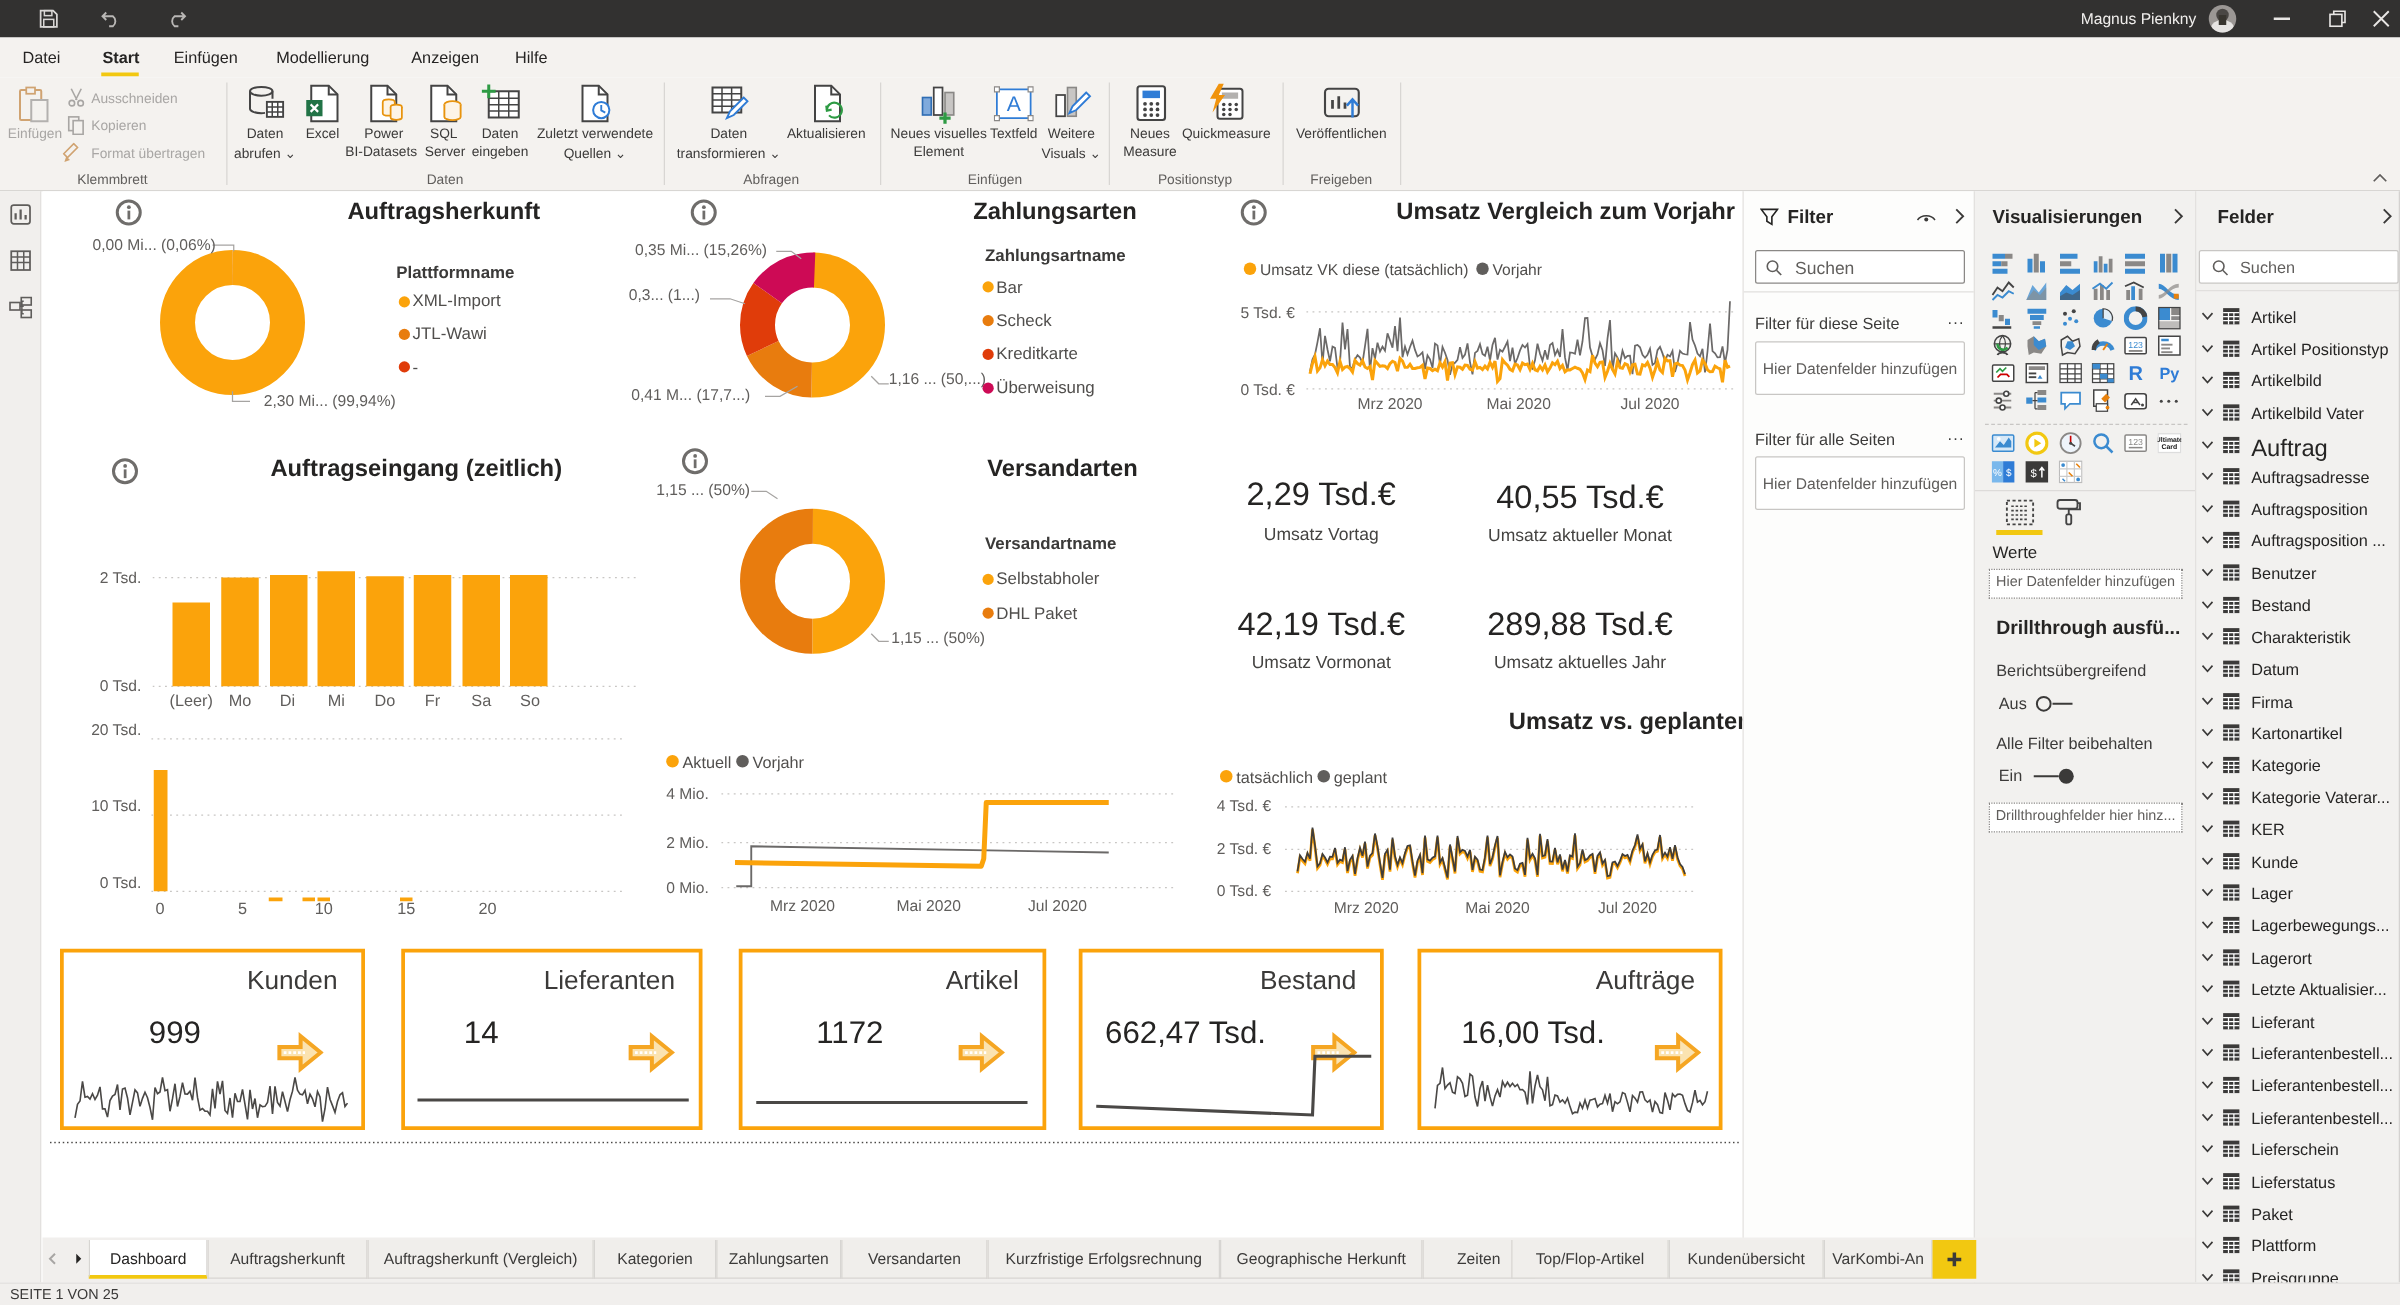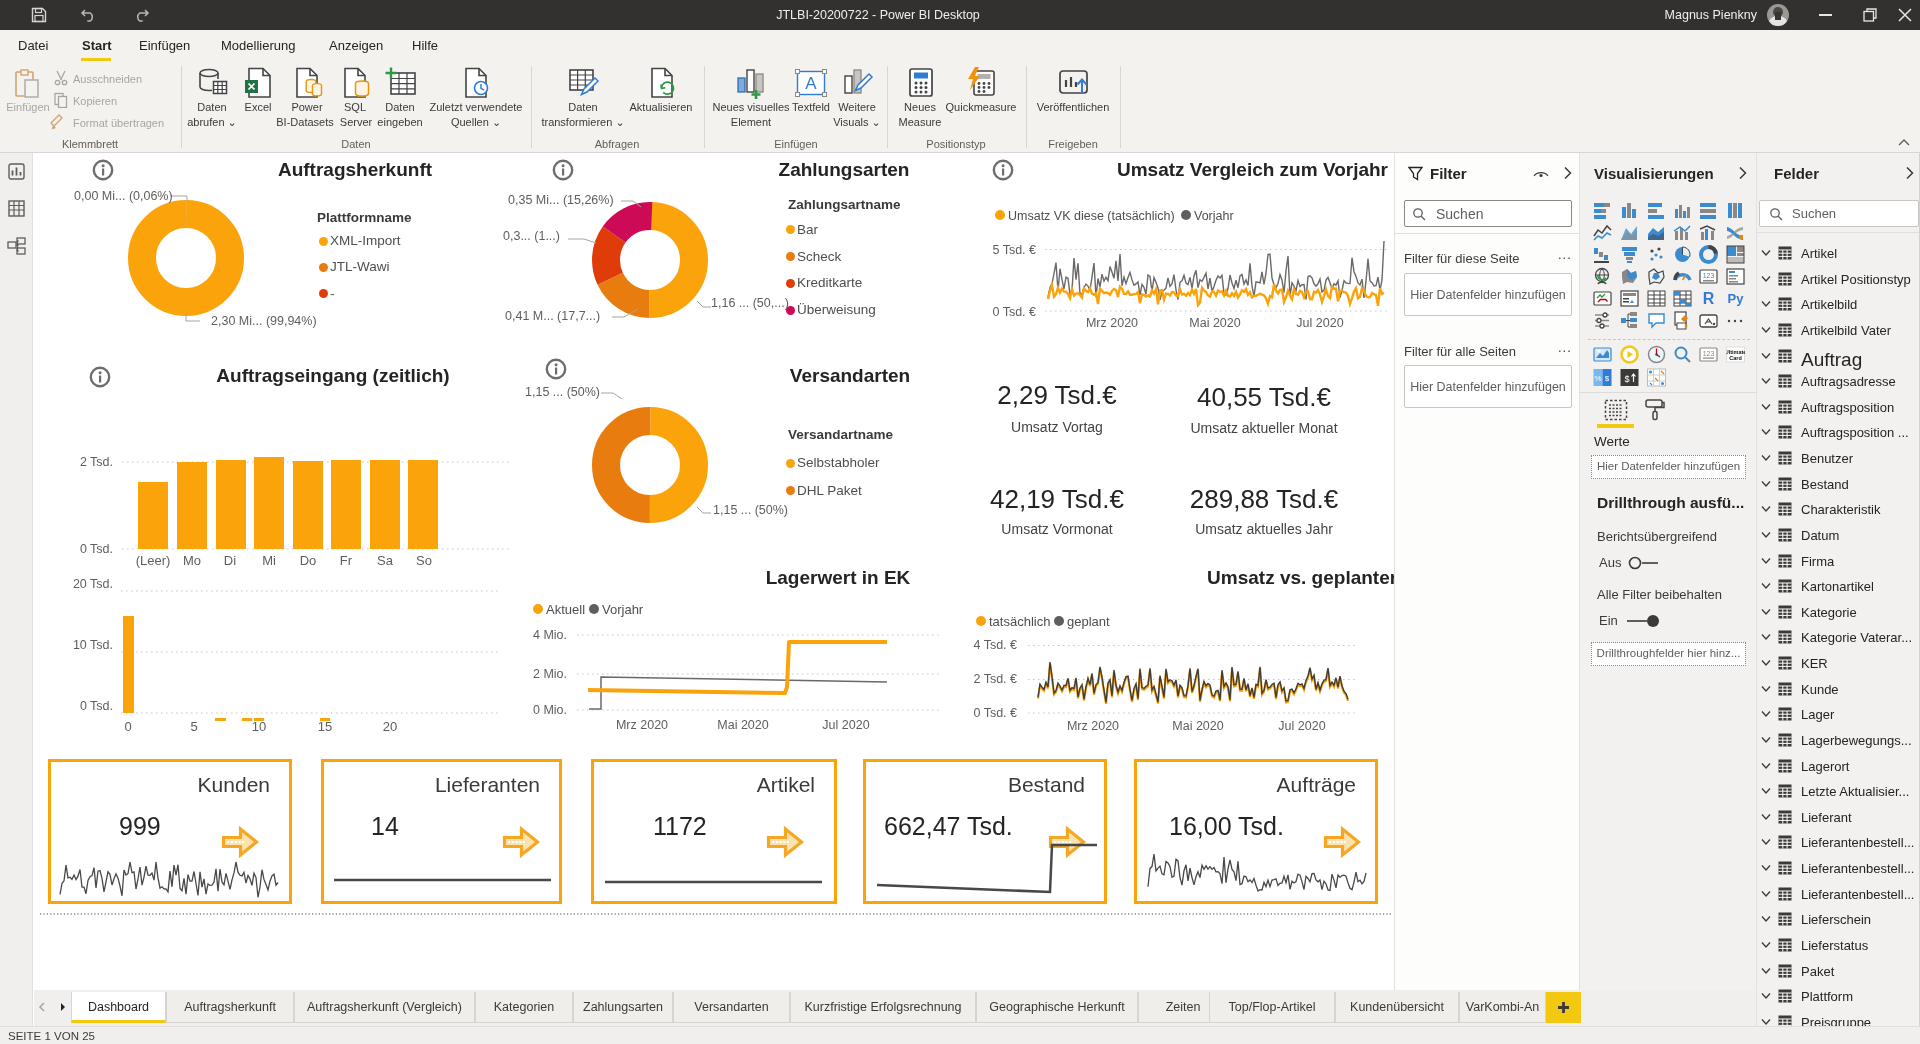--- a/index.html
+++ b/index.html
@@ -51,21 +51,20 @@
         <path d="M2.5 2.5h10l3 3v10h-13z" fill="none" stroke="#d8d6d4" stroke-width="1.4"></path>
         <rect x="5" y="9.5" width="8" height="6" fill="none" stroke="#d8d6d4" stroke-width="1.2"></rect>
         <rect x="5.5" y="2.5" width="6" height="4" fill="none" stroke="#d8d6d4" stroke-width="1.2"></rect>
       </svg>
 <svg class="abs" style="left:80px;top:6px;" width="18" height="18" viewBox="0 0 18 18">
         <path d="M5 4 L2 7 L5 10 M2.3 7 h8 a5 5 0 0 1 0 8 h-3" fill="none" stroke="#b9b7b5" stroke-width="1.5"></path>
       </svg>
 <svg class="abs" style="left:132px;top:6px;" width="18" height="18" viewBox="0 0 18 18">
         <path d="M13 4 L16 7 L13 10 M15.7 7 h-8 a5 5 0 0 0 0 8 h3" fill="none" stroke="#b9b7b5" stroke-width="1.5"></path>
       </svg>
-<div class="ttl" style="right:164px;">JTLBI-20200722 - Power BI Desktop</div>
 <div class="abs" style="right:163px;top:8px;font-size:12.5px;color:#f1efed;">Magnus Pienkny</div>
 <div class="abs" style="right:131px;top:4px;width:22px;height:22px;border-radius:50%;background:#9b9794;overflow:hidden;">
  <div class="abs" style="left:6px;top:3px;width:10px;height:10px;border-radius:50%;background:#4a4744;"></div>
  <div class="abs" style="left:2px;top:12px;width:18px;height:12px;border-radius:50%;background:#e6e4e2;"></div>
  <div class="abs" style="left:8px;top:8px;width:6px;height:8px;background:#38352f;"></div>
 </div>
 <div class="abs" style="right:88px;top:14px;width:13px;height:1.5px;background:#e8e6e4;"></div>
 <svg class="abs" style="right:43px;top:8px;" width="14" height="14" viewBox="0 0 14 14">
         <rect x="1" y="3.5" width="9.5" height="9.5" fill="none" stroke="#e8e6e4" stroke-width="1.3"></rect>
         <path d="M4 3.5 V1 h9 v9 h-2.5" fill="none" stroke="#e8e6e4" stroke-width="1.3"></path>
@@ -433,21 +432,20 @@
 <div class="dot" style="left:752px;top:333px;background:#e87c0e;"></div>
 <div class="leglbl" style="left:763px;top:330px;">DHL Paket</div>
 <div class="kpival" style="left:913px;top:227px;width:220px;">2,29 Tsd.€</div>
 <div class="kpilbl" style="left:913px;top:266px;width:220px;">Umsatz Vortag</div>
 <div class="kpival" style="left:1120px;top:229px;width:220px;">40,55 Tsd.€</div>
 <div class="kpilbl" style="left:1120px;top:267px;width:220px;">Umsatz aktueller Monat</div>
 <div class="kpival" style="left:913px;top:331px;width:220px;">42,19 Tsd.€</div>
 <div class="kpilbl" style="left:913px;top:368px;width:220px;">Umsatz Vormonat</div>
 <div class="kpival" style="left:1120px;top:331px;width:220px;">289,88 Tsd.€</div>
 <div class="kpilbl" style="left:1120px;top:368px;width:220px;">Umsatz aktuelles Jahr</div>
-<div class="vtitle" style="left:604px;top:414px;width:400px;text-align:center;">Lagerwert in EK</div>
 <div class="dot" style="left:499px;top:451px;width:10px;height:10px;background:#fba30b;"></div>
 <div class="leglbl" style="left:512px;top:449px;font-size:13px;">Aktuell</div>
 <div class="dot" style="left:555px;top:451px;width:10px;height:10px;background:#605e5c;"></div>
 <div class="leglbl" style="left:568px;top:449px;font-size:13px;">Vorjahr</div>
 <div class="axlbl" style="left:484px;top:475px;width:49px;text-align:right;">4 Mio.</div>
 <div class="axlbl" style="left:484px;top:514px;width:49px;text-align:right;">2 Mio.</div>
 <div class="axlbl" style="left:484px;top:550px;width:49px;text-align:right;">0 Mio.</div>
 <svg class="abs" style="left:543px;top:478px;" width="364" height="85" viewBox="0 0 364 85">
         <line x1="0" y1="4" x2="362" y2="4" stroke="#c8c6c4" stroke-width="1" stroke-dasharray="1.5 3.5"></line>
         <line x1="0" y1="43" x2="362" y2="43" stroke="#c8c6c4" stroke-width="1" stroke-dasharray="1.5 3.5"></line>

